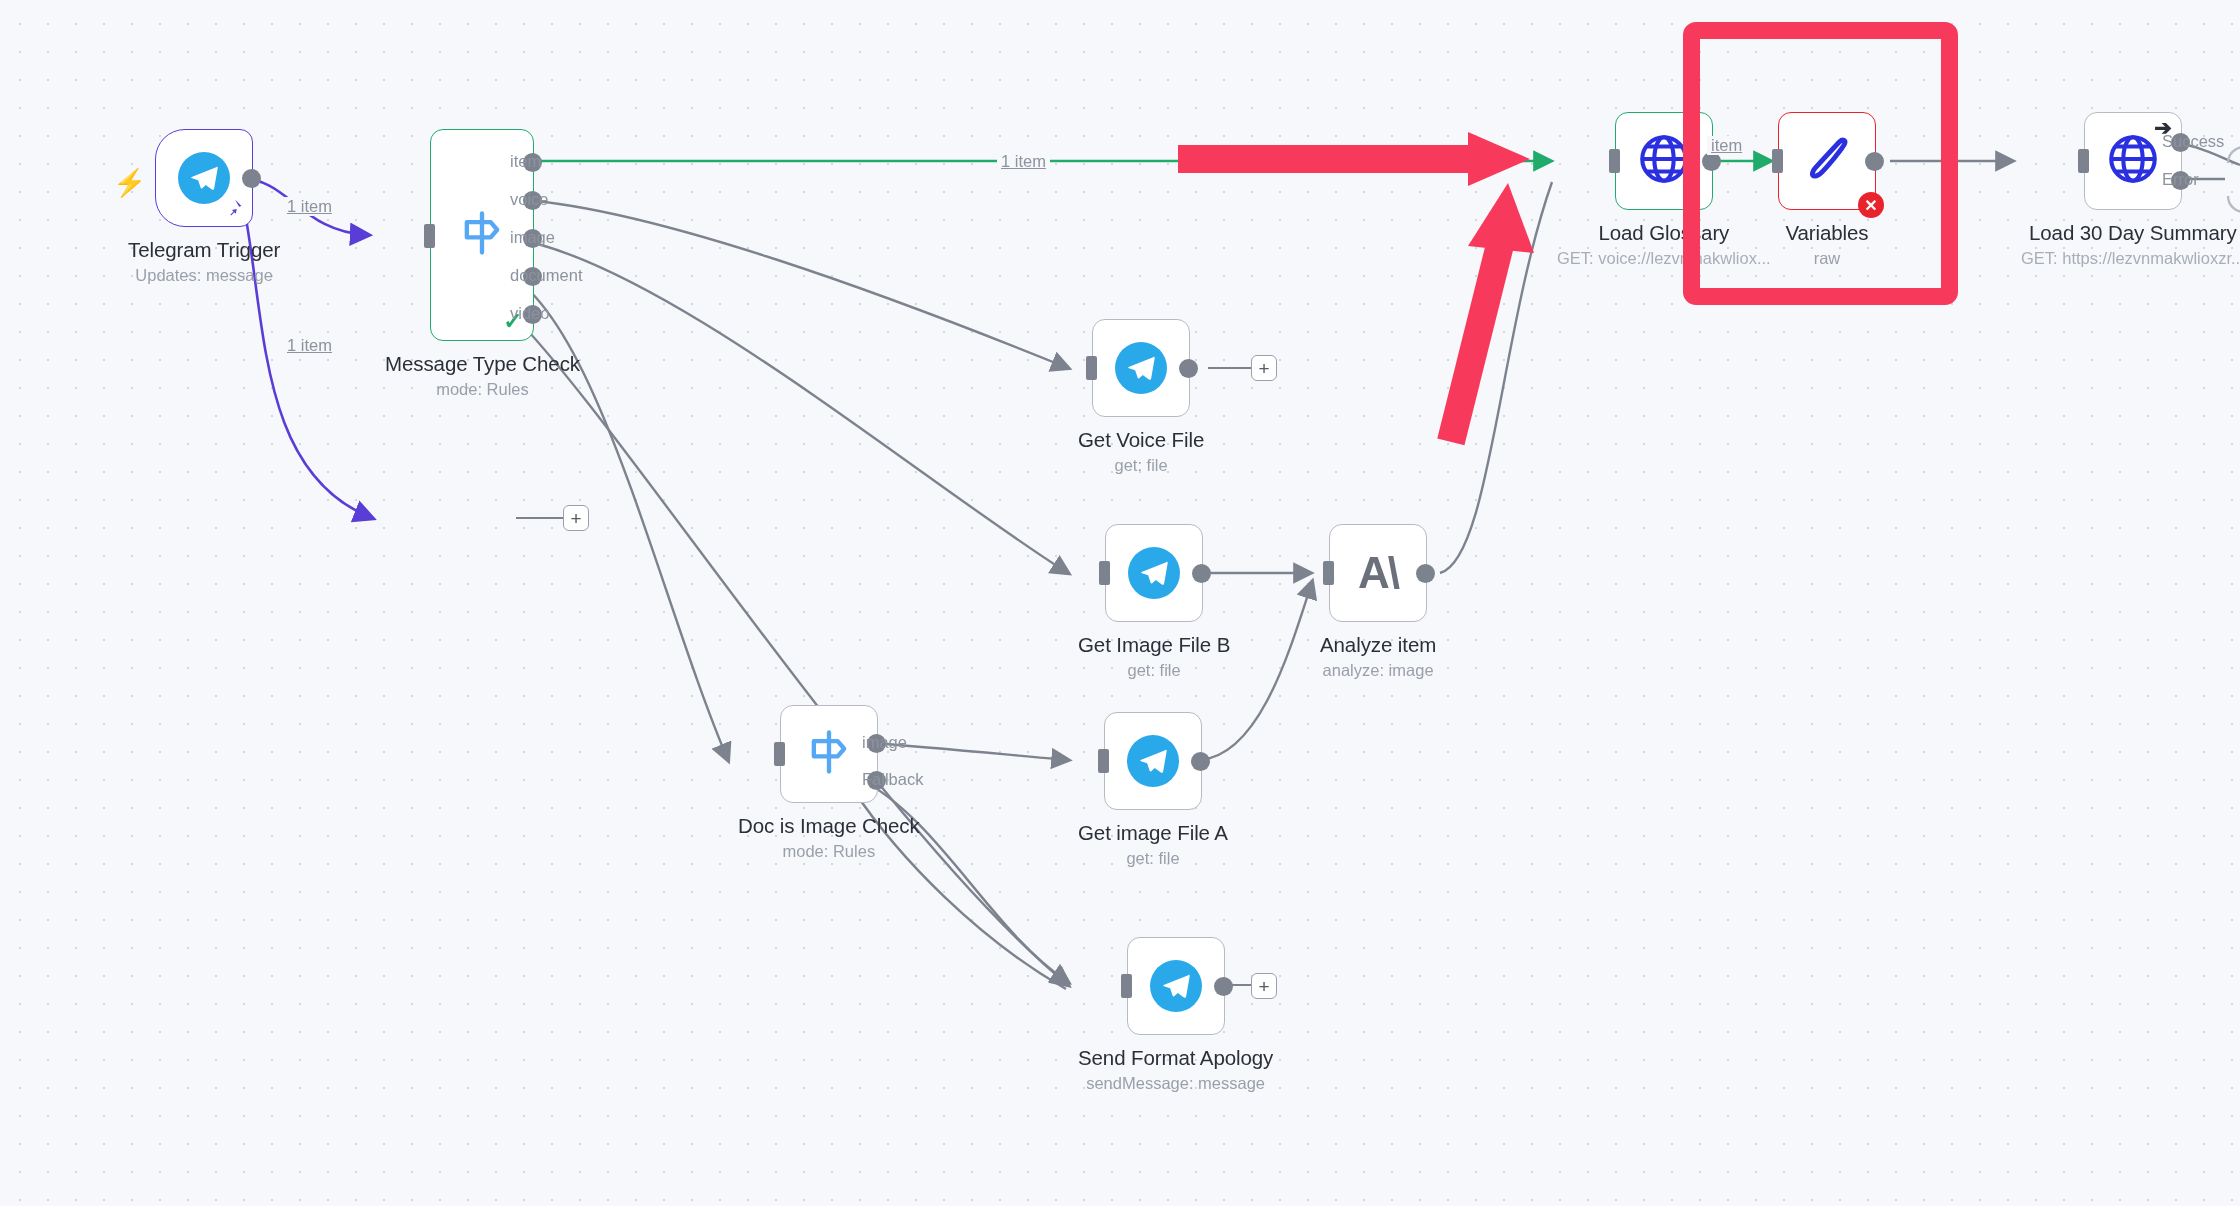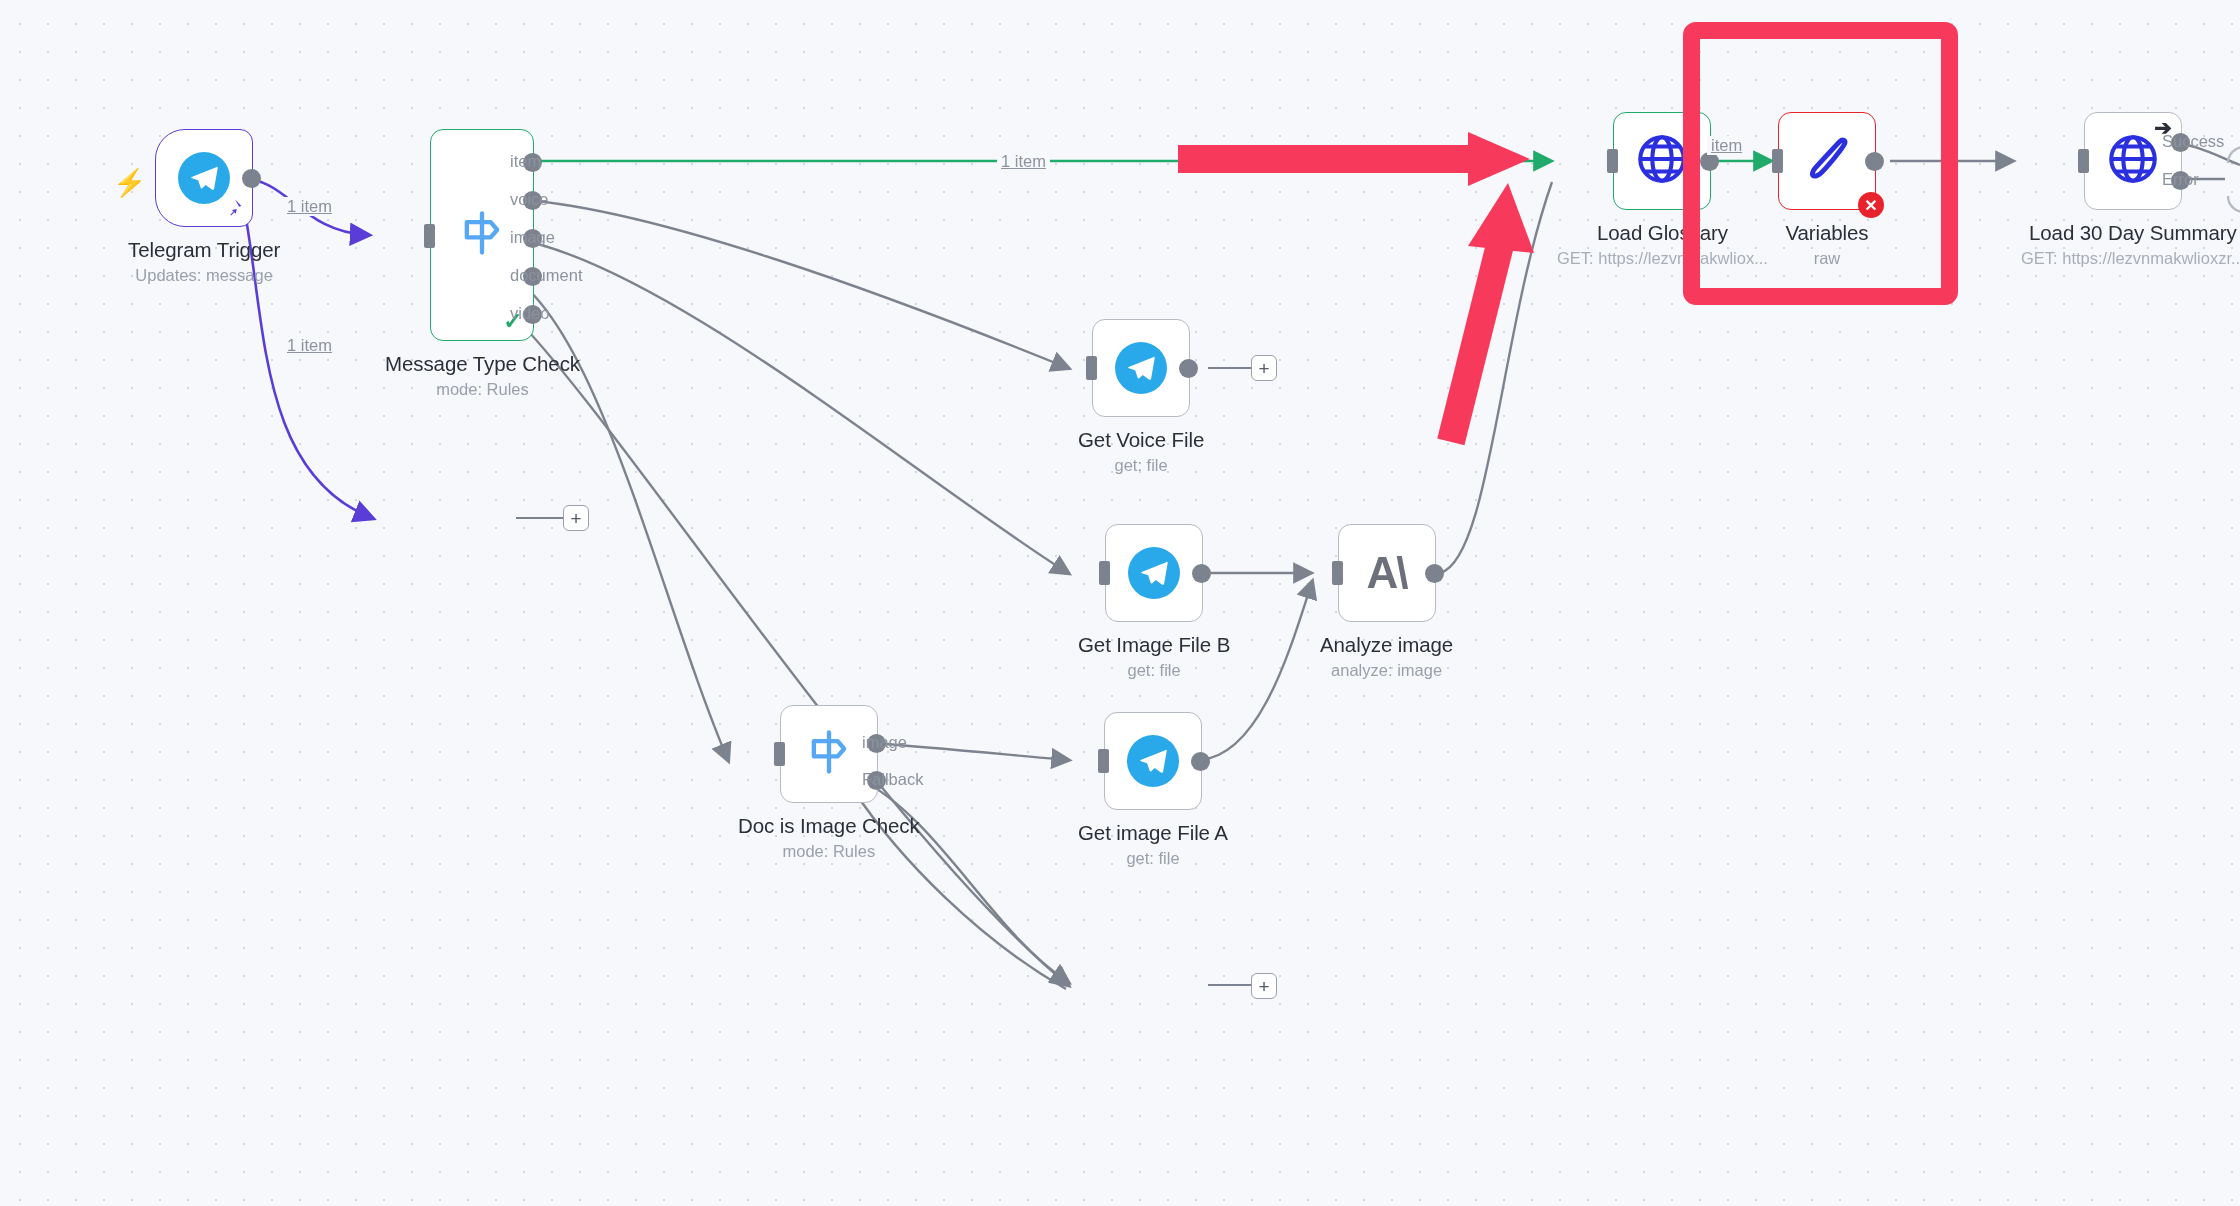--- a/index.html
+++ b/index.html
@@ -237,21 +237,21 @@
     <div class="ntitle">Get Image File B</div>
     <div class="nsub">get: file</div>
   </div>
 
   <div class="node" style="left:1320px; top:524px;">
     <div class="nbox">
       <span class="inport"></span>
       <span class="anth">A\</span>
       <span class="outdot"></span>
     </div>
-    <div class="ntitle">Analyze image</div>
+    <div class="ntitle">Analyze item</div>
     <div class="nsub">analyze: image</div>
   </div>
 
   <div class="node" style="left:738px; top:705px;">
     <div class="nbox">
       <span class="inport"></span>
       <span class="sign">
         <svg viewBox="0 0 24 24" fill="none" stroke="#56a8f5" stroke-width="2" stroke-linejoin="round" stroke-linecap="round">
           <path d="M12 3v18"></path>
             <path d="M5 7h11l3 3.5L16 14H5z"></path>
@@ -273,37 +273,50 @@
         <svg viewBox="0 0 24 24">
             <path d="M21.8 3.3 2.6 10.9c-1.1.4-1.1 1 -.2 1.3l4.9 1.5 1.9 5.7c.2.6.1.9.8.9.5 0 .7-.2 1-.5l2.4-2.3 4.9 3.6c.9.5 1.6.2 1.8-.8L22.9 4.4c.3-1.3-.5-1.8-1.1-1.1z" fill="#ffffff"></path>
           </svg>
       </span>
       <span class="outdot"></span>
     </div>
     <div class="ntitle">Get image File A</div>
     <div class="nsub">get: file</div>
   </div>
 
+  <div class="node" style="left:1078px; top:937px;">
+    <div class="nbox">
+      <span class="inport"></span>
+      <span class="tg">
+        <svg viewBox="0 0 24 24">
+            <path d="M21.8 3.3 2.6 10.9c-1.1.4-1.1 1 -.2 1.3l4.9 1.5 1.9 5.7c.2.6.1.9.8.9.5 0 .7-.2 1-.5l2.4-2.3 4.9 3.6c.9.5 1.6.2 1.8-.8L22.9 4.4c.3-1.3-.5-1.8-1.1-1.1z" fill="#ffffff"></path>
+          </svg>
+      </span>
+      <span class="outdot"></span>
+    </div>
+    <div class="ntitle">Send Format Apology</div>
+    <div class="nsub">sendMessage: message</div>
+  </div>
   <div class="plus" style="left:1251px; top:973px;">+</div>
 
   <div class="node" style="left:1557px; top:112px;">
     <div class="nbox green">
       <span class="inport"></span>
       <span class="globe">
         <svg viewBox="0 0 24 24" fill="none" stroke="#2a2fe0" stroke-width="1.7">
           <circle cx="12" cy="12" r="9"></circle>
           <ellipse cx="12" cy="12" rx="4" ry="9"></ellipse>
           <path d="M3 12h18M4.6 6.8h14.8M4.6 17.2h14.8"></path>
         </svg>
       </span>
       <span class="check">✓</span>
       <span class="outdot"></span>
     </div>
     <div class="ntitle">Load Glossary</div>
-    <div class="nsub url">GET: https://lezvnmakwliox...</div>
+    <div class="nsub url">GET: voice://lezvnmakwliox...</div>
   </div>
 
   <div class="node" style="left:1778px; top:112px;">
     <div class="nbox red">
       <span class="halo"></span>
       <span class="inport"></span>
       <span class="pen">
         <svg viewBox="0 0 24 24" fill="none" stroke="#2a2fe0" stroke-width="2.1" stroke-linecap="round" stroke-linejoin="round">
           <path d="M17.5 4.5c1.2-1.2 2.6-.6 2.1.9-.6 1.8-8 10.6-10.4 12.8-1 .9-2.6 1.5-3.2.9s0-2.2.9-3.2C9.1 13.5 15.9 6.1 17.5 4.5z"></path>
         </svg>

